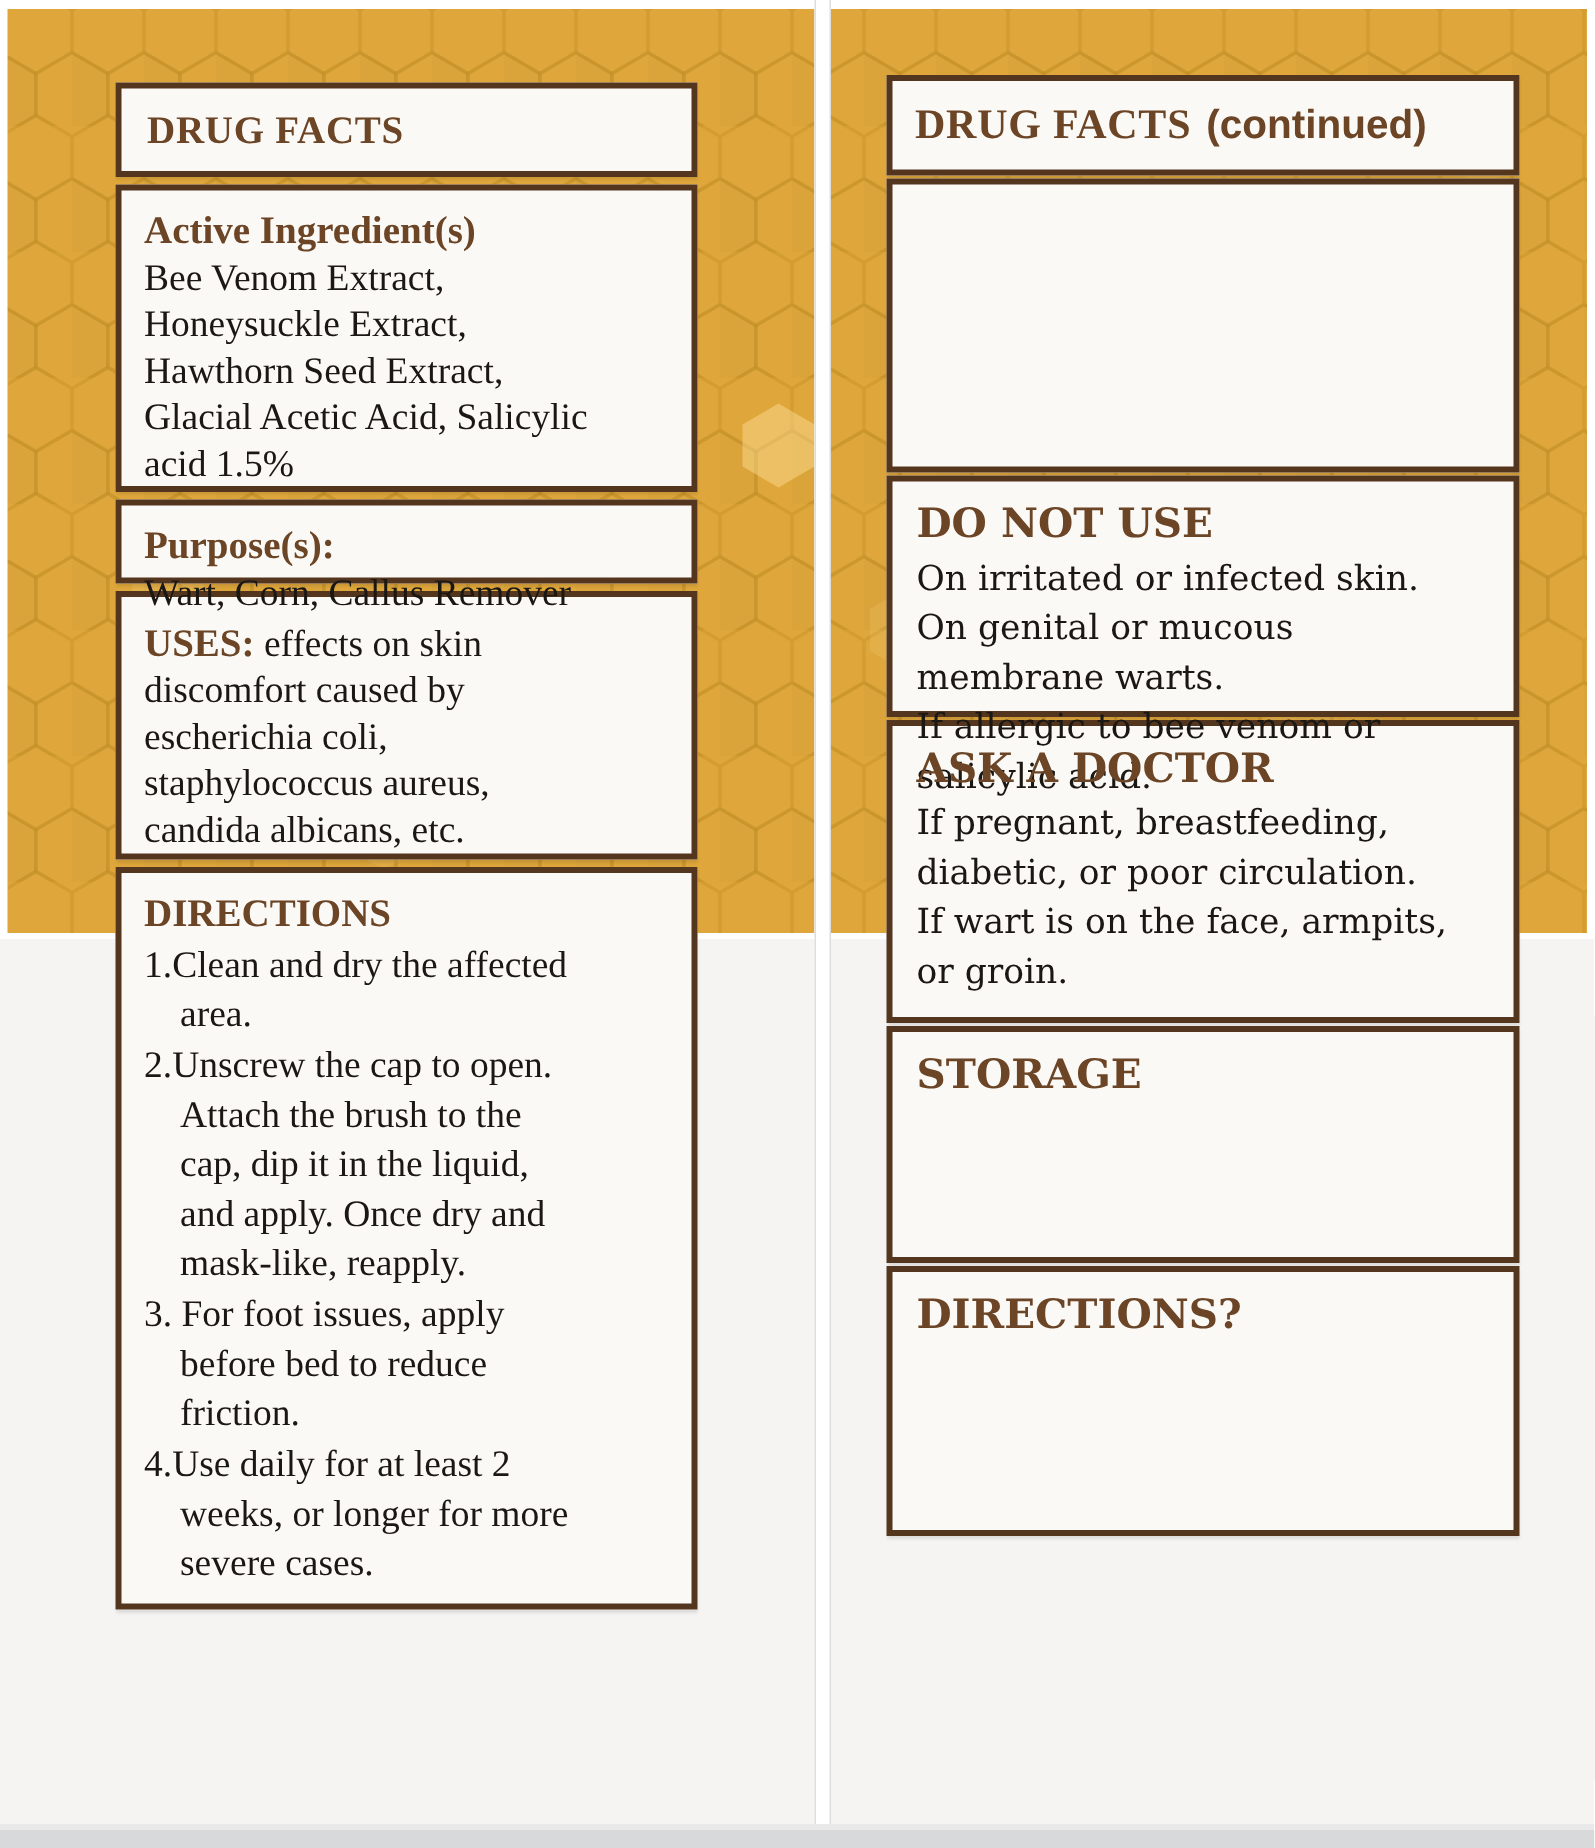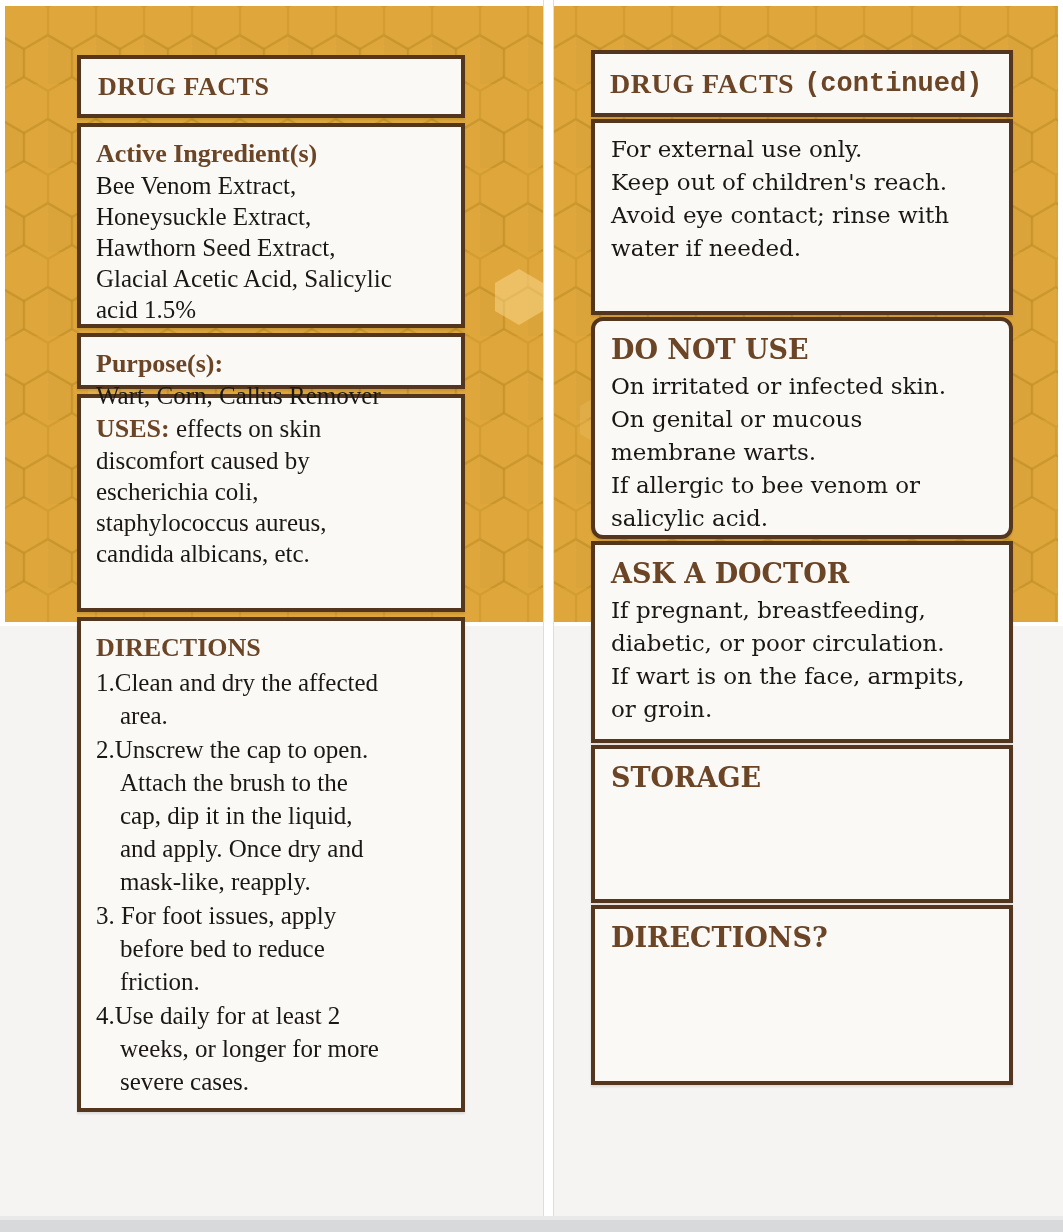--- a/index.html
+++ b/index.html
@@ -55,45 +55,45 @@
   .p-left .hdr{height:63px;padding-left:17px;}
   .p-right .hdr{height:67px;padding-left:15px;}
   .hdr-main{
     font-weight:bold;color:var(--brown);
     font-size:26px;letter-spacing:0.5px;
   }
   .p-right .hdr-main{font-size:28px;font-family:"Liberation Serif", serif;}
   .hdr-suffix{
     font-weight:bold;color:var(--brown);
     font-size:27px;margin-left:10px;
-    font-family:Liberation Mono, monospace;
+    font-family:Liberation Sans, sans-serif;
   }
 
   
   .section{padding:10px 12px 0 15px;color:var(--ink);}
   .p-right .section{padding:10px 12px 0 16px;}
   .sec-heading{
     display:block;font-weight:bold;color:var(--brown);
   }
   .p-left .sec-heading{font-size:26px;line-height:33px;}
   .p-right .sec-heading{font-size:27px;line-height:38px;margin-bottom:1px;}
   .sec-body{display:block;white-space:pre-line;}
   .p-left .sec-body{font-size:25px;line-height:31px;}
   .p-right .sec-body{font-size:23px;line-height:33px;}
 
   .inline-heading .sec-heading{display:inline;}
   .inline-heading .sec-body{display:inline;}
 
   
   .sec-active{height:205px;}
   .sec-purpose{height:56px;}
-  .sec-uses{height:218px;padding-top:14px;}
+  .sec-uses{height:179px;padding-top:14px;}
   .sec-directions{height:495px;}
   .sec-warnings{height:196px;}
-  .sec-donotuse{height:222px;border-radius:12px;}
+  .sec-donotuse{height:161px;}
   .sec-askdoctor{height:202px;}
   .sec-storage{height:158px;}
   .sec-questions{height:180px;}
 
   .dir-list{margin-top:2px;}
   .dir-item{
     font-size:25px;line-height:33px;
     padding-left:24px;text-indent:-24px;
     white-space:pre-line;
     margin-bottom:1px;
@@ -179,24 +179,20 @@
       </div>
     </div>
 
   <div class="panel p-right" id="right-panel">
     <div class="box hdr">
       <span class="hdr-main">DRUG FACTS</span>
       <span class="hdr-suffix">(continued)</span>
     </div>
 
   <div class="box section sec-warnings">
-        <span class="sec-body">For external use only.
-Keep out of children's reach.
-Avoid eye contact; rinse with
-water if needed.</span>
       </div>
       <div class="box section sec-donotuse">
         <span class="sec-heading">DO NOT USE</span>
         <span class="sec-body">On irritated or infected skin.
 On genital or mucous
 membrane warts.
 If allergic to bee venom or
 salicylic acid.</span>
       </div>
       <div class="box section sec-askdoctor">

